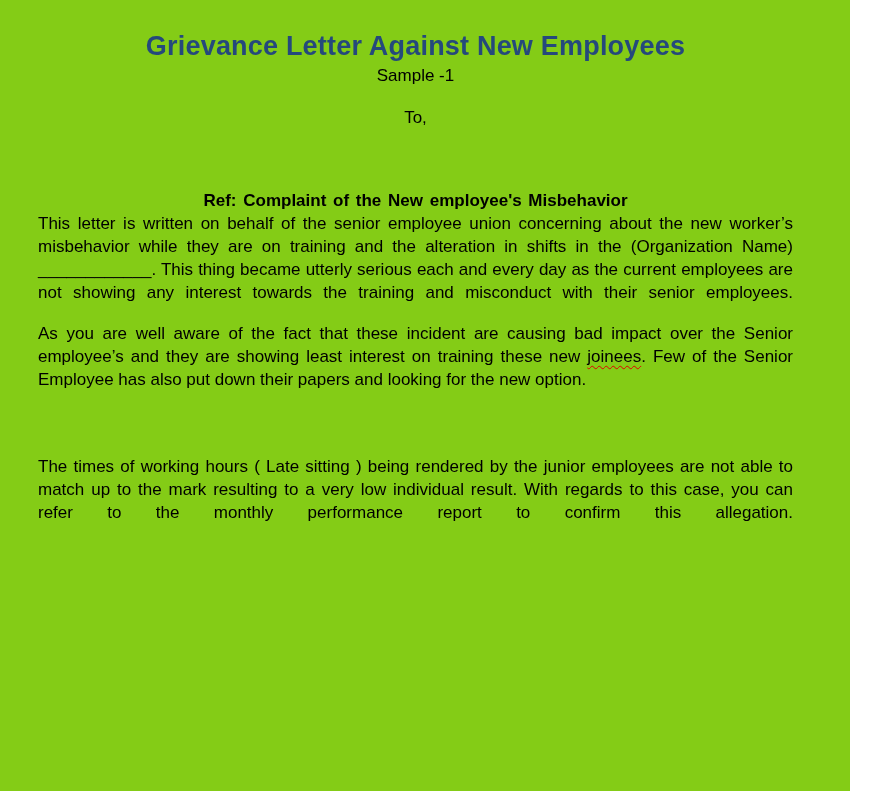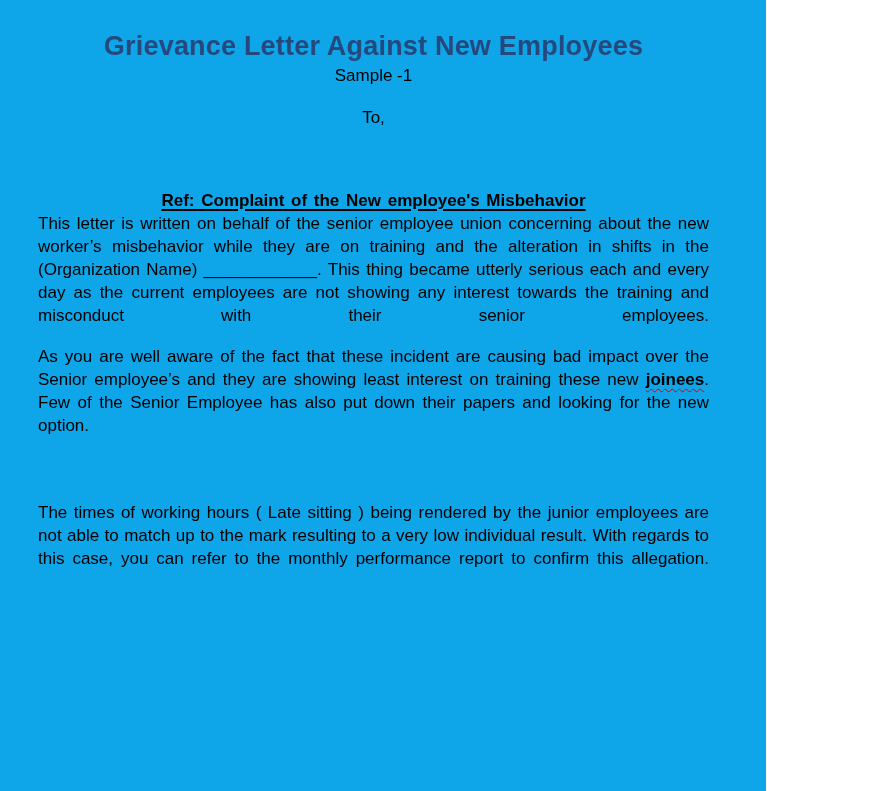--- a/index.html
+++ b/index.html
@@ -1,21 +1,21 @@
 <!DOCTYPE html>
 <html><head>
 <meta charset="utf-8">
 <style>
   html, body { margin: 0; padding: 0; background: #ffffff; }
   .page {
     position: relative;
-    width: 766px;
+    width: 850px;
     height: 791px;
     box-sizing: border-box;
-    background: #0ea5e9;
+    background: #84cc16;
     color: #000000;
     font-family: "Liberation Sans", "DejaVu Sans", sans-serif;
     font-size: 17px;
     line-height: 23px;
     padding: 31px 57px 0 38px;
     overflow: hidden;
   }
   .title {
     margin: 0;
     font-size: 27px;
@@ -35,40 +35,38 @@
   .to-line { margin-top: 19px; text-align: center; }
   .recipient-block { margin-top: 24px; }
   .pre { white-space: pre-wrap; }
   .ref-heading {
     margin-top: 60px;
     text-align: center;
     font-weight: bold;
     word-spacing: 2px;
   }
   .ref-underline {
-    text-decoration: underline;
     text-decoration-thickness: 2px;
     text-underline-offset: 3px;
   }
   .greeting { margin-top: 25px; }
   .para {
     margin: 0;
     text-align: justify;
   }
   .justify-all { text-align-last: justify; }
   .para-1 { }
   .para-2 { margin-top: 18px; }
   .para-3 { margin-top: 64px; }
   .misspelled {
     text-decoration: underline;
     text-decoration-style: wavy;
     text-decoration-thickness: 1px;
     text-underline-offset: 3px;
     text-decoration-skip-ink: none;
-    font-weight: bold;
   }
 </style>
 </head>
 <body>
 
 <div class="page">
 
   <h1 class="title" style="color: rgb(37, 73, 124);">Grievance Letter Against New Employees</h1>
 
   <div class="subtitle">Sample -1</div>

